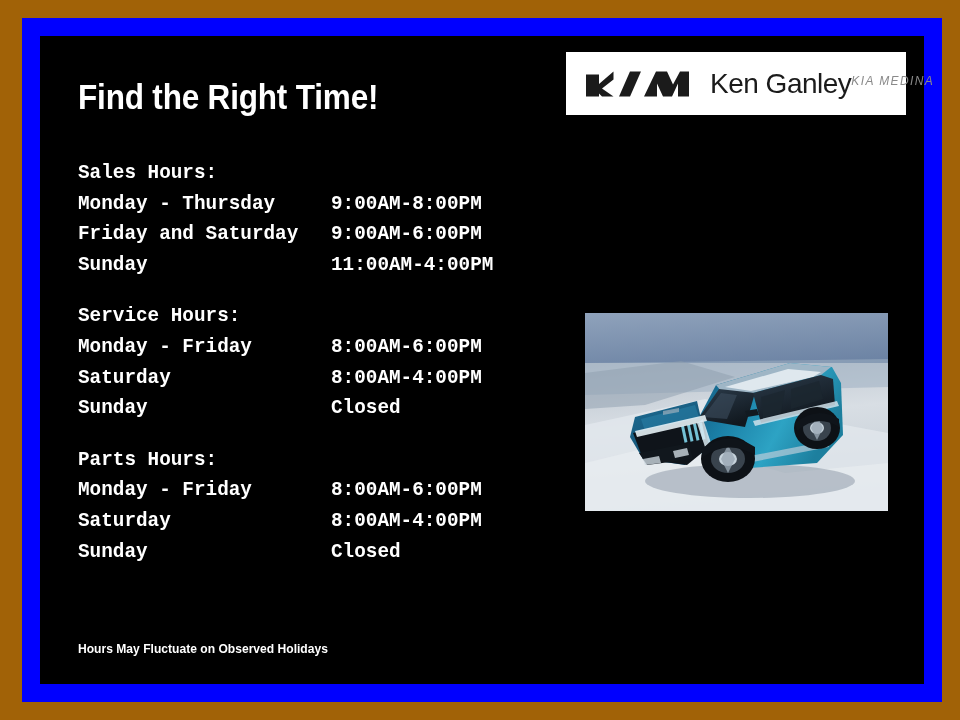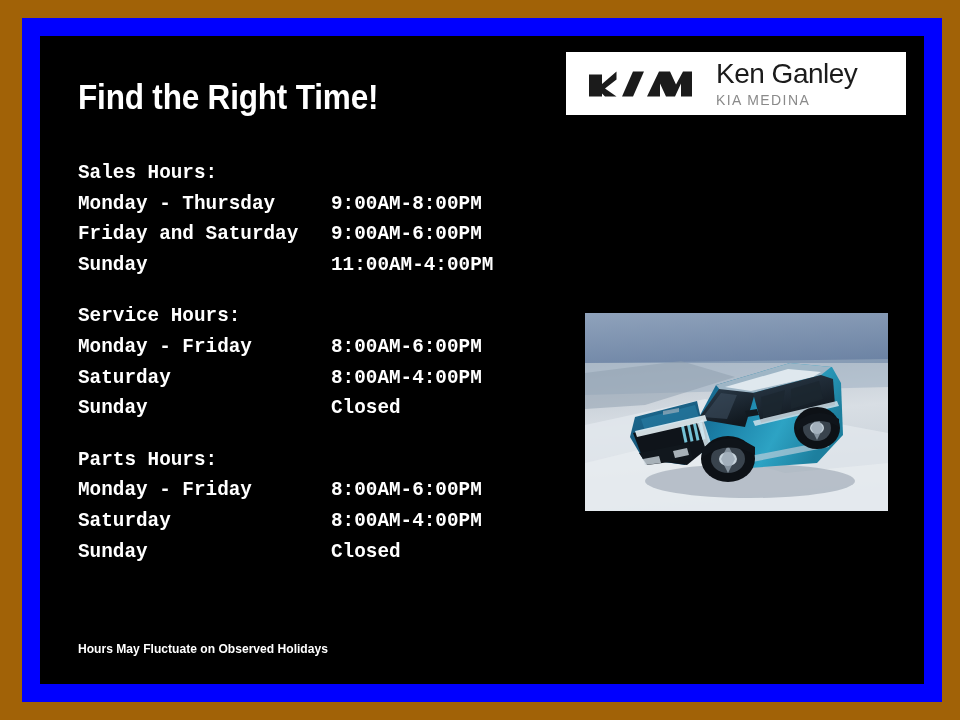--- a/index.html
+++ b/index.html
@@ -94,37 +94,38 @@
     width:116px;
     margin-left:16px;
     display:flex;
     align-items:center;
     justify-content:center;
   }
   .logo-mark svg { display:block; width:110px; height:30px; }
   .logo-text {
     margin-left:18px;
     display:flex;
-    flex-direction:column;
+    flex-direction:row;
     justify-content:center;
   }
   .logo-name {
     font-size:28px;
     color:#1b1b1b;
     line-height:1.0;
     letter-spacing:-0.5px;
     white-space:nowrap;
   }
   .logo-sub {
-    font-size:14px;
+    font-size:12px;
     color:#8a8a8a;
     letter-spacing:1.4px;
     line-height:1.0;
     margin-top:5px;
     white-space:nowrap;
+    font-style:italic;
   }
 
   
   .vehicle-photo {
     position:absolute;
     left:585px; top:313px;
     width:303px; height:198px;
     overflow:hidden;
     background:#8c98a8;
   }

